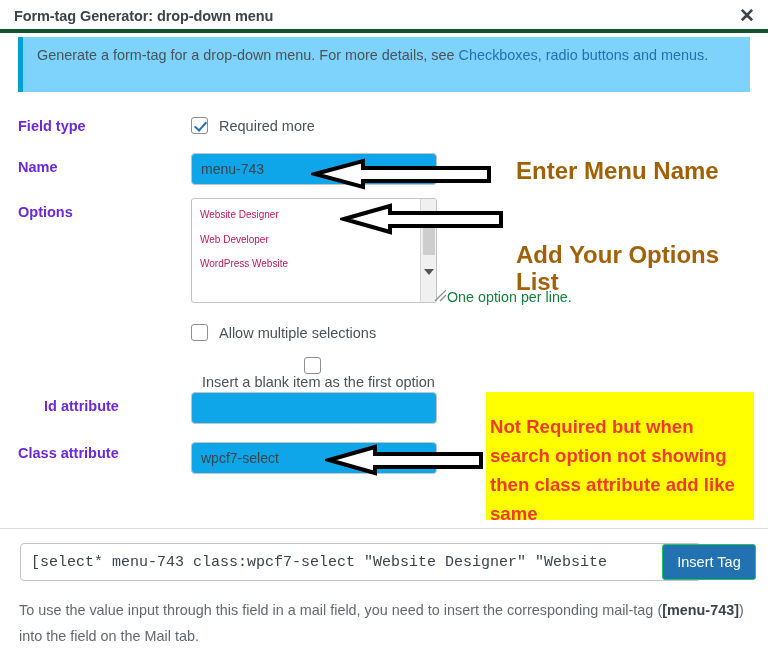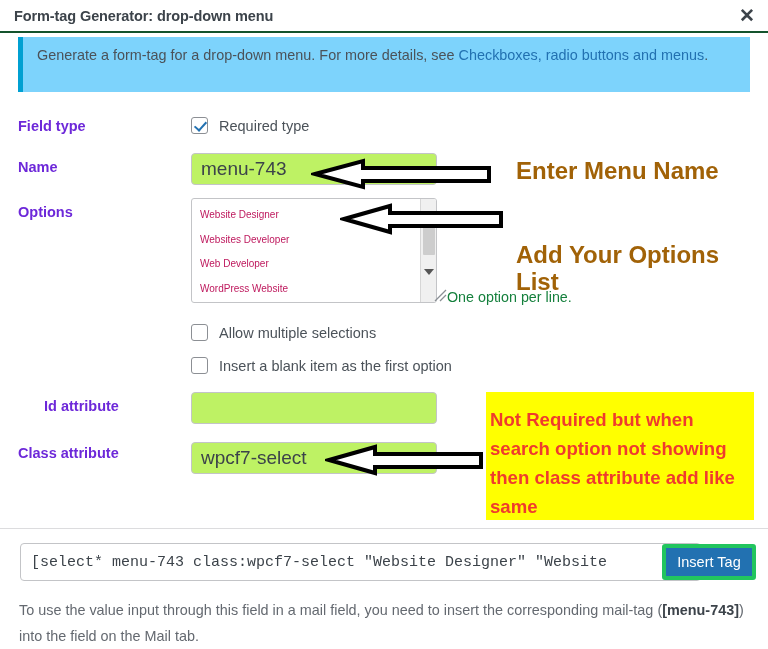--- a/index.html
+++ b/index.html
@@ -13,21 +13,21 @@
     overflow: hidden;
     position: relative;
   }
 
   
   .titlebar {
     position: absolute;
     left: 0; top: 0;
     width: 768px; height: 33px;
     background: #ffffff;
-    border-bottom: 2px solid #14532d;
+    border-bottom: 4px solid #14532d;
   }
   .titlebar .title {
     position: absolute;
     left: 14px; top: 8px;
     font-size: 14.5px;
     font-weight: bold;
     color: #3c434a;
     letter-spacing: -0.1px;
     white-space: nowrap;
   }
@@ -72,23 +72,23 @@
     color: #6d28d9;
     white-space: nowrap;
   }
   .field-input {
     position: absolute;
     left: 191px;
     width: 246px;
     height: 32px;
     border: 1px solid #c3c4c7;
     border-radius: 4px;
-    background: #bef264;
+    background: #0ea5e9;
     font-family: "Liberation Sans", sans-serif;
-    font-size: 19px;
+    font-size: 14px;
     color: #3c434a;
     padding: 0 9px;
     outline: none;
   }
 
   
   .cb-wrap { position: absolute; display: flex; align-items: center; }
   .cb {
     width: 17px; height: 17px;
     border: 1px solid #8c8f94;
@@ -183,21 +183,21 @@
   }
   .anno-yellow {
     position: absolute;
     left: 486px; top: 392px;
     width: 268px; height: 128px;
     background: #ffff00;
     color: #ef3b2d;
     font-weight: bold;
     font-size: 18.6px;
     line-height: 29px;
-    padding: 13px 4px 0 4px;
+    padding: 20px 4px 0 4px;
   }
 
   
   .arrow { position: absolute; }
 
   
   .divider {
     position: absolute;
     left: 0; top: 528px;
     width: 768px; height: 1px;
@@ -214,21 +214,21 @@
     font-size: 15px;
     color: #3c434a;
     padding: 0 10px;
     outline: none;
   }
   .insert-btn {
     position: absolute;
     left: 662px; top: 544px;
     width: 94px; height: 36px;
     background: #2271b1;
-    border: 4px solid #22c55e;
+    border: 1px solid #22c55e;
     border-radius: 3px;
     color: #fff;
     font-family: "Liberation Sans", sans-serif;
     font-size: 14.5px;
     cursor: pointer;
   }
   .foot-text {
     position: absolute;
     left: 19px; top: 597px;
     width: 730px;
@@ -246,49 +246,48 @@
   <div class="close-icon">✕</div>
 </div>
 
 <div class="infobox">
   <p><span>Generate a form-tag for a drop-down menu. For more details, see </span><a href="#">Checkboxes, radio buttons and menus</a><span>.</span></p>
 </div>
 
 <div class="row-label" style="top:118px;">Field type</div>
 <div class="cb-wrap" style="left:191px; top:117px;">
   <div class="cb checked"></div>
-  <span class="cb-label">Required type</span>
+  <span class="cb-label">Required more</span>
 </div>
 
 <div class="row-label" style="top:159px;">Name</div>
 <input class="field-input" style="top: 153px;" value="menu-743">
 
 <div class="row-label" style="top:204px;">Options</div>
 <div class="options-box">
   <div class="options-list">
     <div>Website Designer</div>
-    <div>Websites Developer</div>
     <div>Web Developer</div>
     <div>WordPress Website</div>
   </div>
   <div class="opt-scroll">
     <div class="opt-thumb"></div>
     <div class="opt-arrow-down"></div>
   </div>
 </div>
 <svg class="resize-grip" viewBox="0 0 14 14" width="14" height="14">
   <path d="M13 2 L2 13 M13 7 L7 13" stroke="#8a8f94" stroke-width="1.3" fill="none"></path>
 </svg>
 <div class="hint">One option per line.</div>
 
 <div class="cb-wrap" style="left:191px; top:324px;">
   <div class="cb"></div>
   <span class="cb-label">Allow multiple selections</span>
 </div>
-<div class="cb-wrap" style="left:191px; top:357px;">
+<div class="cb-wrap" style="left:191px; top:357px;flex-direction:column;">
   <div class="cb"></div>
   <span class="cb-label">Insert a blank item as the first option</span>
 </div>
 
 <div class="row-label" style="top:398px;margin-left:26px;">Id attribute</div>
 <input class="field-input" style="top: 392px;" value="">
 
 <div class="row-label" style="top:445px;">Class attribute</div>
 <input class="field-input" style="top: 442px;" value="wpcf7-select">
 

